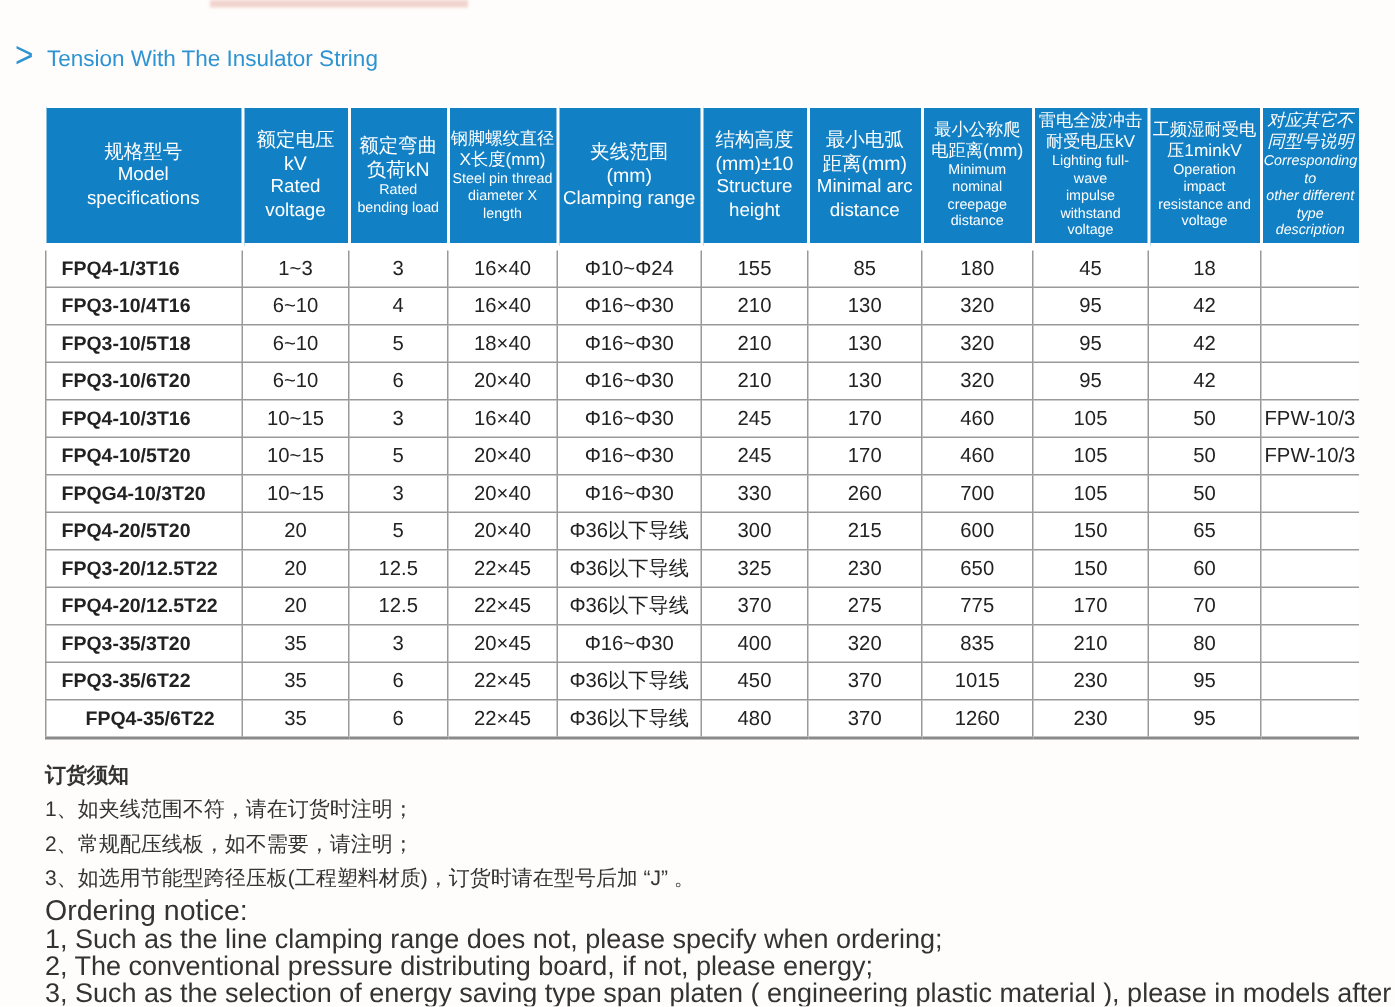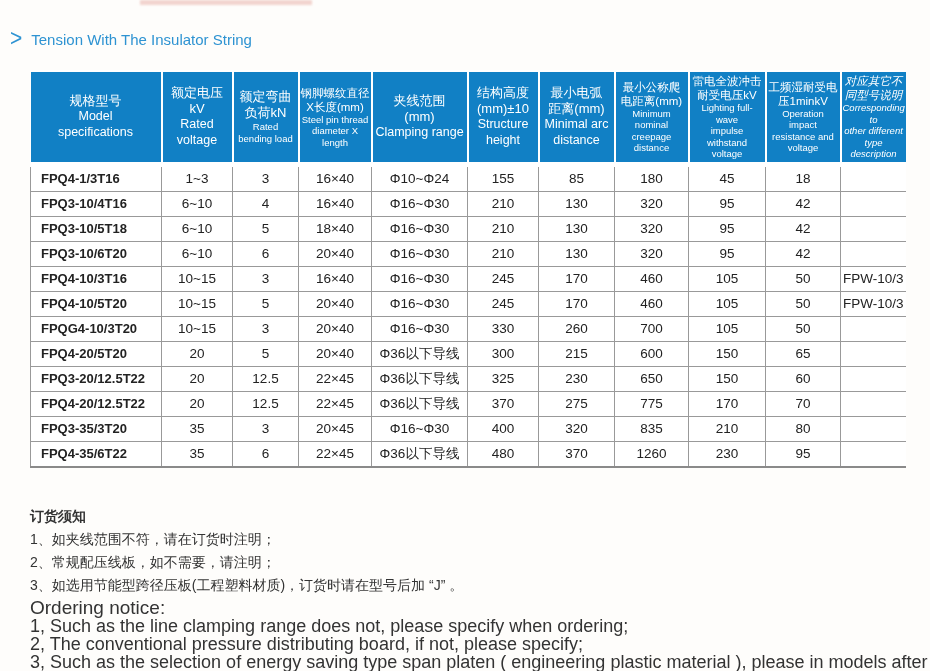--- a/index.html
+++ b/index.html
@@ -62,21 +62,21 @@
     height:24px;
     border:1px solid var(--grid-line,#999);
     text-align:center;vertical-align:middle;
     font-size:13.5px;color:var(--body-text,#222);
     padding:0 2px;overflow:hidden;white-space:nowrap;
   }
   tbody td.model{
     text-align:left;padding-left:10px;font-weight:600;font-size:13px;
   }
   tbody td:last-child{border-right:none;}
-  tbody tr:last-child td{border-bottom:2px solid #8a8a8a;}
+  tbody tr:last-child td{border-bottom:2px solid #8a8a8a;text-align:center;}
   .notes{
     position:absolute;left:30px;top:505px;
     color:var(--note-text,#333);
   }
   .zh-note-title{font-size:14px;font-weight:700;line-height:23px;}
   .zh-note{font-size:14px;font-weight:400;line-height:23px;}
   .en-note-title{font-size:19px;font-weight:400;line-height:18px;margin-top:2px;}
   .en-note{font-size:18px;font-weight:400;line-height:18px;}
 </style>
 </head>
@@ -313,20 +313,33 @@
           <td>20×45</td>
           <td>Φ16~Φ30</td>
           <td>400</td>
           <td>320</td>
           <td>835</td>
           <td>210</td>
           <td>80</td>
           <td></td>
         </tr>
         <tr>
+          <td class="model">FPQ3-35/6T22</td>
+          <td>35</td>
+          <td>6</td>
+          <td>22×45</td>
+          <td>Φ36以下导线</td>
+          <td>450</td>
+          <td>370</td>
+          <td>1015</td>
+          <td>230</td>
+          <td>95</td>
+          <td></td>
+        </tr>
+        <tr>
           <td class="model">FPQ4-35/6T22</td>
           <td>35</td>
           <td>6</td>
           <td>22×45</td>
           <td>Φ36以下导线</td>
           <td>480</td>
           <td>370</td>
           <td>1260</td>
           <td>230</td>
           <td>95</td>
@@ -335,17 +348,17 @@
       </tbody>
   </table>
 
   <div class="notes">
     <div class="zh-note-title">订货须知</div>
     <div class="zh-note">1、如夹线范围不符，请在订货时注明；</div>
     <div class="zh-note">2、常规配压线板，如不需要，请注明；</div>
     <div class="zh-note">3、如选用节能型跨径压板(工程塑料材质)，订货时请在型号后加 “J” 。</div>
     <div class="en-note-title">Ordering notice:</div>
     <div class="en-note">1, Such as the line clamping range does not, please specify when ordering;</div>
-    <div class="en-note">2, The conventional pressure distributing board, if not, please specify;</div>
+    <div class="en-note">2, The conventional pressure distributing board, if not, please energy;</div>
     <div class="en-note">3, Such as the selection of energy saving type span platen ( engineering plastic material ), please in models after "J".</div>
   </div>
 
 </div>
 
 </body></html>

